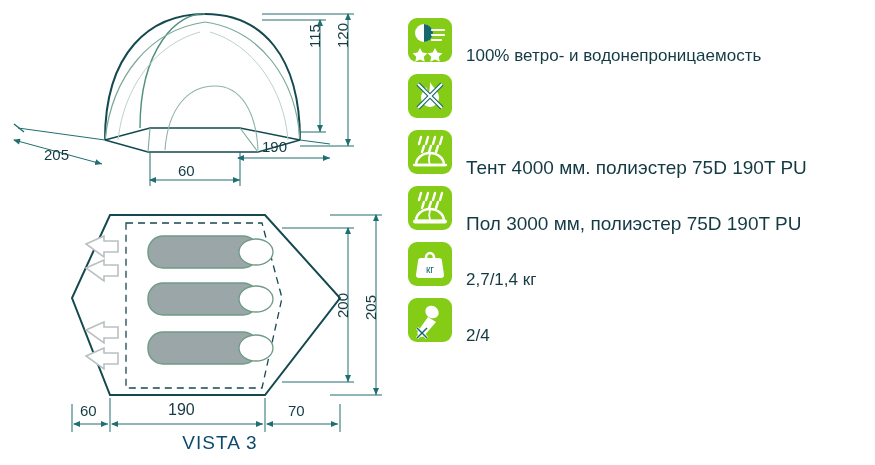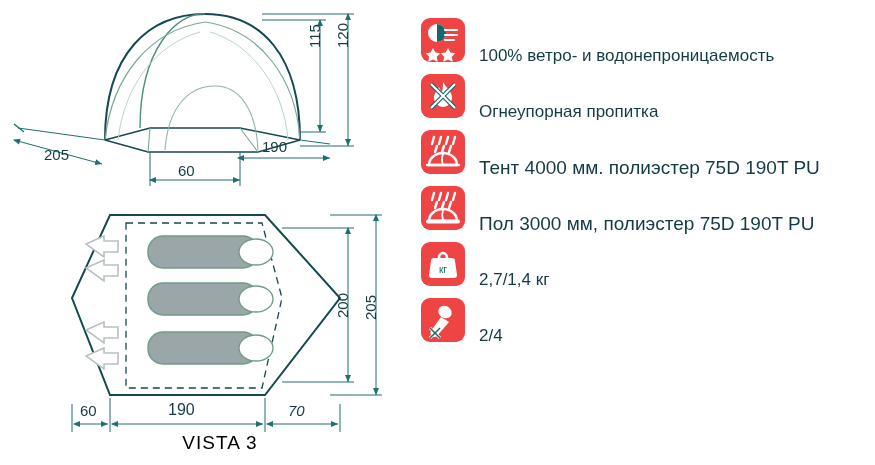--- a/index.html
+++ b/index.html
@@ -17,41 +17,41 @@
   .left-col{position:absolute;left:0;top:0;width:400px;height:465px;}
   .diagram-svg{position:absolute;left:0;top:0;}
 
   .model-name{
     position:absolute;
     left:110px;top:432px;
     width:220px;
     text-align:center;
     font-size:19px;
     letter-spacing:1px;
-    color:#000000;
+    color:#0c4a6e;
   }
 
   
   .features{
     position:absolute;
     left:405px;top:12px;
     width:470px;
   }
   .feature-row{
     display:flex;
     align-items:center;
     height:56px;
   }
   .icon-box{
     width:44px;height:44px;
     border-radius:9px;
-    background:#ef4444;
+    background:#84cc16;
     flex:0 0 auto;
     position:relative;
-    margin-left:16px;
+    margin-left:3px;
   }
   .icon-box svg{position:absolute;left:0;top:0;}
   .feature-text{
     margin-left:14px;
     font-size:17px;
     color:#143a44;
     white-space:nowrap;
     margin-top:32px;
   }
   .feature-text.small{font-size:19px;}
@@ -168,21 +168,21 @@
     <div style="position:absolute;left:306px;top:48px;font-size:15px;color:#143a44;transform:rotate(-90deg);transform-origin:left top;">115</div>
     <div style="position:absolute;left:334px;top:48px;font-size:15px;color:#143a44;transform:rotate(-90deg);transform-origin:left top;">120</div>
     <div style="position:absolute;left:44px;top:146px;font-size:15px;color:#143a44;">205</div>
     <div style="position:absolute;left:262px;top:138px;font-size:15px;color:#143a44;">190</div>
     <div style="position:absolute;left:178px;top:162px;font-size:15px;color:#143a44;">60</div>
 
     <div style="position:absolute;left:334px;top:318px;font-size:15px;color:#143a44;transform:rotate(-90deg);transform-origin:left top;">200</div>
     <div style="position:absolute;left:362px;top:320px;font-size:15px;color:#143a44;transform:rotate(-90deg);transform-origin:left top;">205</div>
     <div style="position:absolute;left:80px;top:402px;font-size:15px;color:#143a44;">60</div>
     <div style="position:absolute;left:168px;top:401px;font-size:16px;color:#143a44;">190</div>
-    <div style="position:absolute;left:288px;top:402px;font-size:15px;color:#143a44;font-style:italic;">70</div>
+    <div style="position:absolute;left:288px;top:402px;font-size:15px;color:#143a44;">70</div>
 
     <div class="model-name">VISTA 3</div>
   </div>
 
   <div class="features">
 
     <div class="feature-row">
       <div class="icon-box">
         <svg width="44" height="44" viewBox="0 0 44 44">
           <circle cx="16" cy="15" r="9" fill="#ffffff"></circle>
@@ -198,21 +198,20 @@
     <div class="feature-row">
       <div class="icon-box">
         <svg width="44" height="44" viewBox="0 0 44 44">
           <path d="M22 8 c4 7 9 9 9 16 a9 9 0 0 1 -18 0 c0-5 3-7 5-11 c1 3 2 4 3 5 c1-4 1-7 1-10z" fill="#ffffff"></path>
           <line x1="10" y1="10" x2="34" y2="34" stroke="#15686b" stroke-width="4.5"></line>
           <line x1="34" y1="10" x2="10" y2="34" stroke="#15686b" stroke-width="4.5"></line>
           <line x1="10" y1="10" x2="34" y2="34" stroke="#ffffff" stroke-width="2.2"></line>
           <line x1="34" y1="10" x2="10" y2="34" stroke="#ffffff" stroke-width="2.2"></line>
         </svg>
       </div>
-      <div class="feature-text">Огнеупорная пропитка</div>
     </div>
 
     <div class="feature-row">
       <div class="icon-box">
         <svg width="44" height="44" viewBox="0 0 44 44">
           <g stroke="#ffffff" stroke-width="2.4" stroke-linecap="round">
             <line x1="13" y1="7" x2="11" y2="14"></line>
             <line x1="20" y1="7" x2="18" y2="14"></line>
             <line x1="27" y1="7" x2="25" y2="14"></line>
             <line x1="34" y1="7" x2="32" y2="14"></line>

